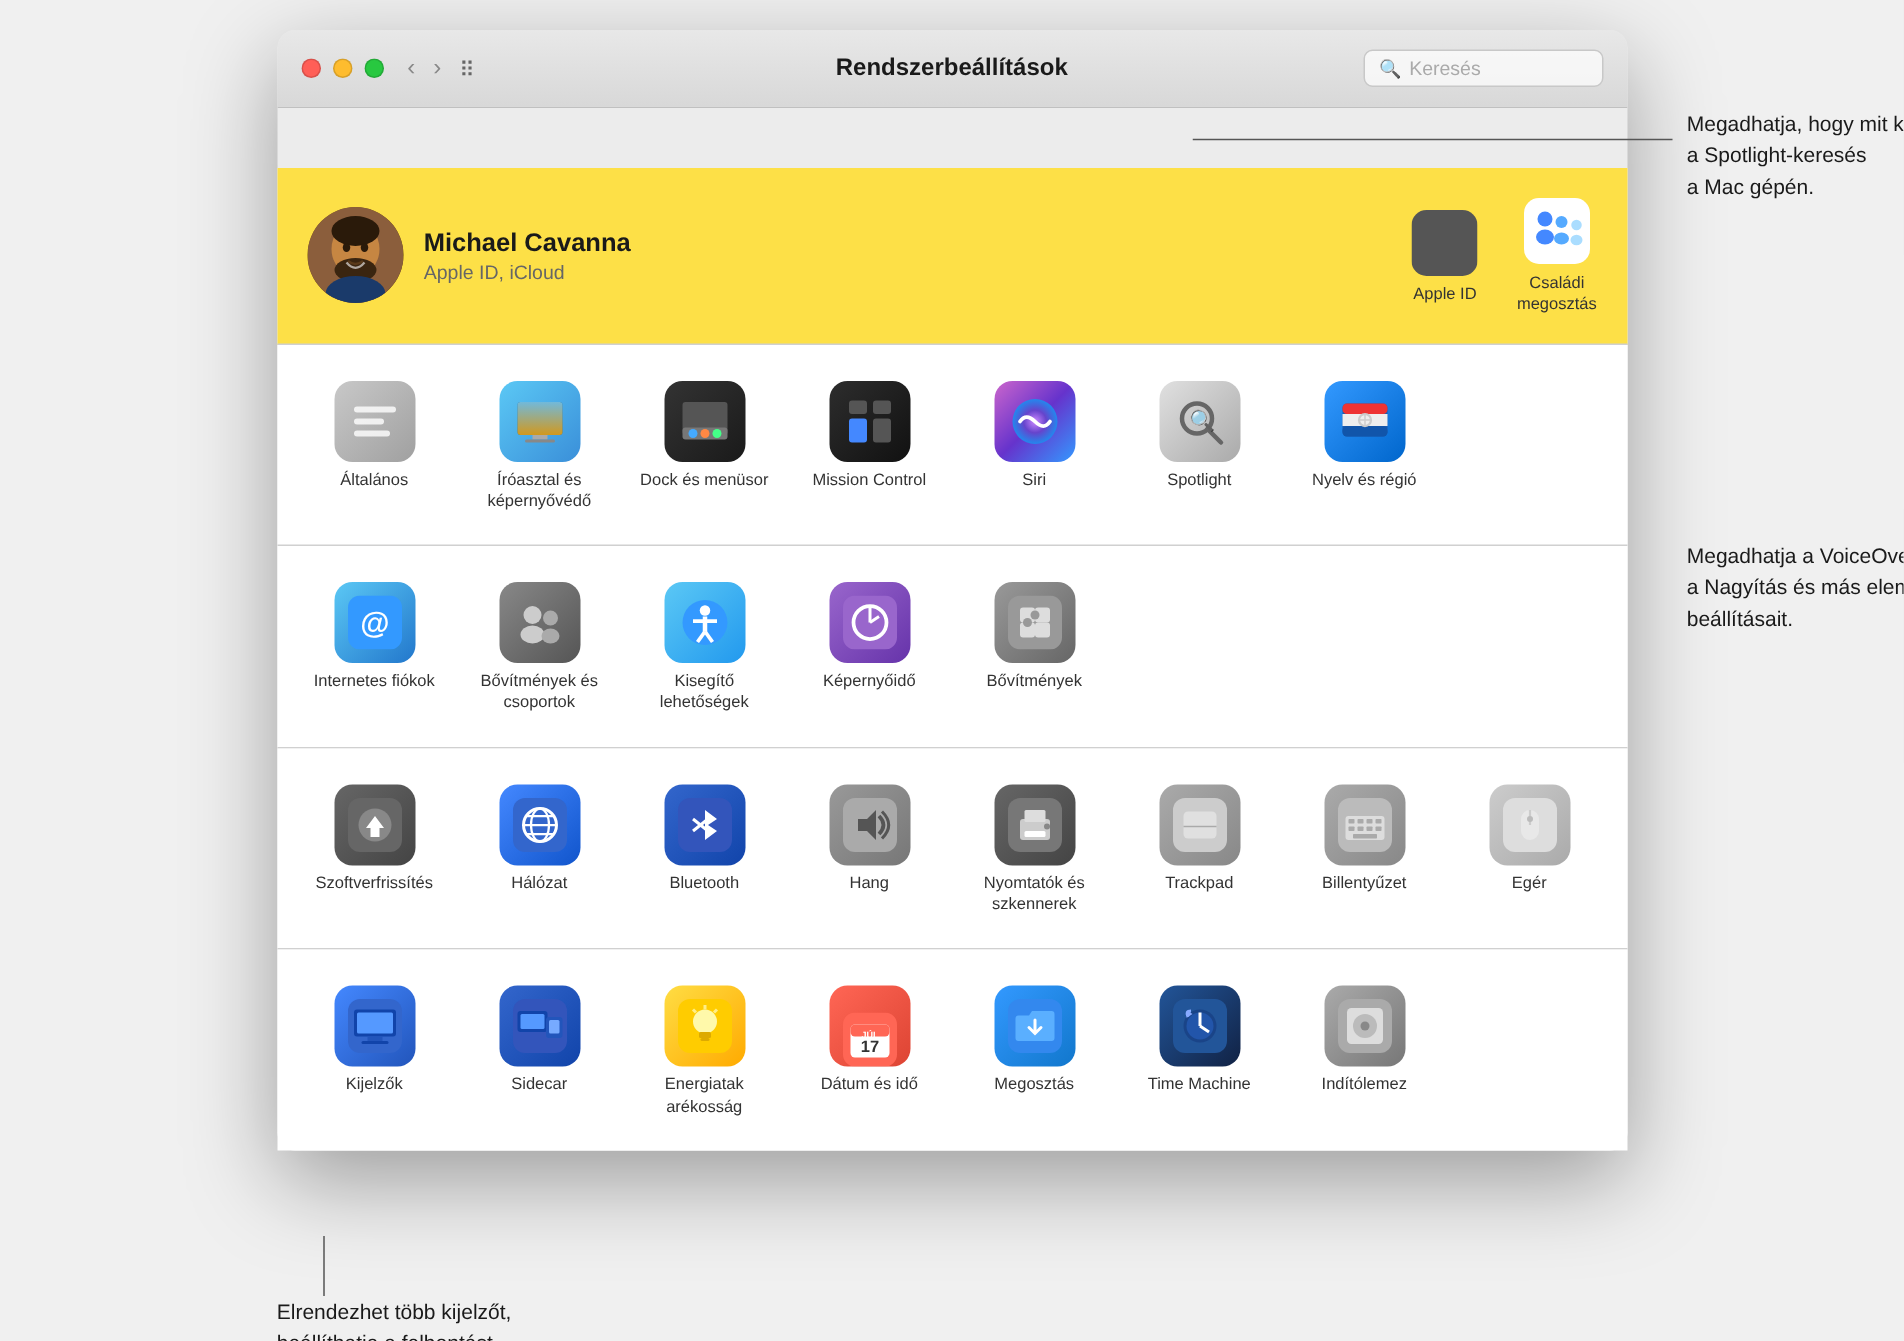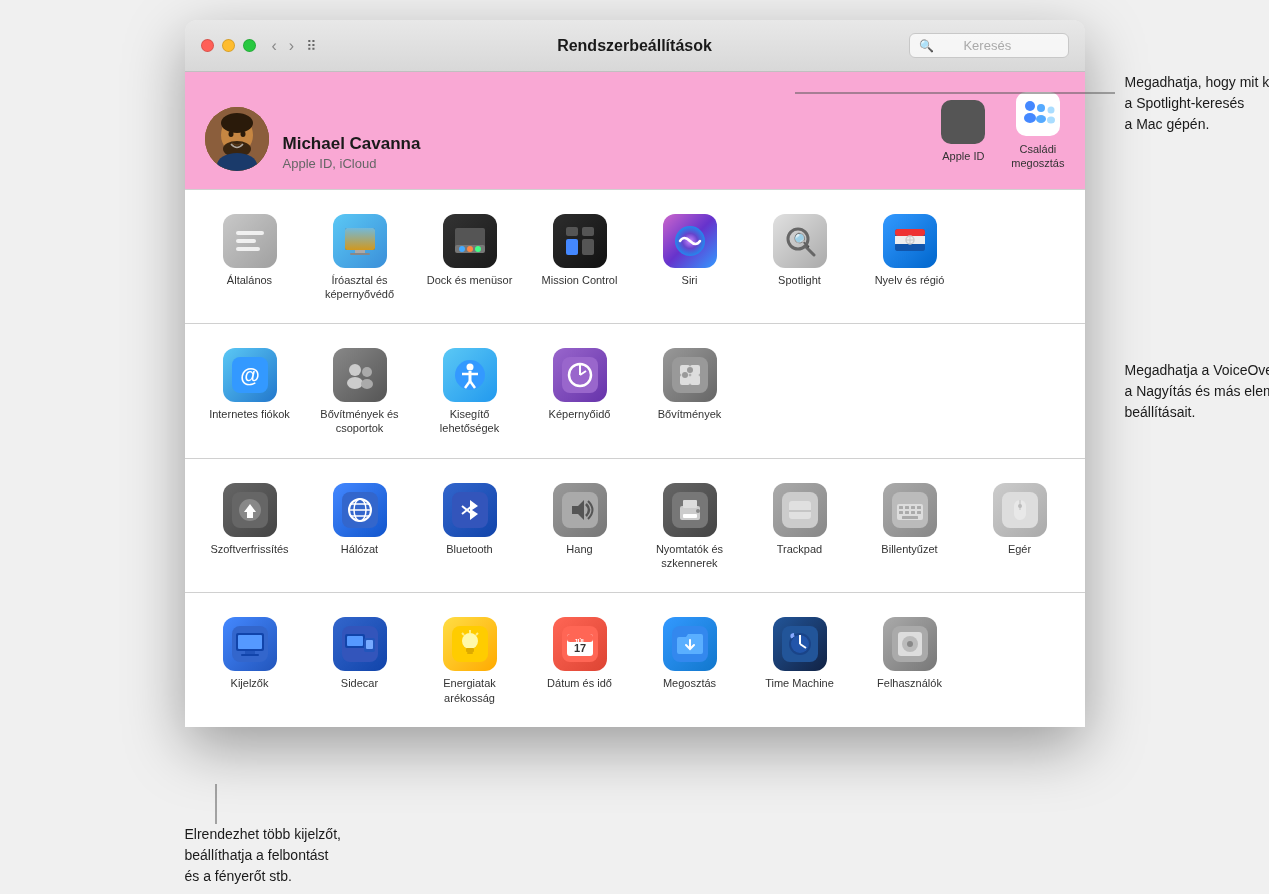--- a/index.html
+++ b/index.html
@@ -89,38 +89,38 @@
       border: 1px solid #c8c8c8;
       width: 160px;
     }
     .search-icon-char {
       color: #888;
       font-size: 12px;
     }
     .search-placeholder {
       color: #aaa;
       font-size: 13px;
-      margin-left: 24px;
     }
 
     
     .main-content {
       background: #ececec;
       border-radius: 0 0 12px 12px;
       padding: 0;
     }
 
     
     .user-section {
       display: flex;
-      align-items: flex-end;
+      align-items: center;
       padding: 18px 20px;
-      background: #f9a8d4;
+      background: #fde047;
       border-bottom: 1px solid #d0d0d0;
       position: relative;
+      margin-top: 40px;
     }
     .avatar {
       width: 64px;
       height: 64px;
       border-radius: 50%;
       background: linear-gradient(135deg, #8B6914, #4a3000);
       overflow: hidden;
       flex-shrink: 0;
       position: relative;
     }
@@ -227,21 +227,21 @@
     .icon-network { background: linear-gradient(135deg, #4488ff, #1155cc); }
     .icon-bluetooth { background: linear-gradient(135deg, #3366cc, #1144aa); }
     .icon-sound { background: linear-gradient(135deg, #999, #777); }
     .icon-printers { background: linear-gradient(135deg, #666, #444); }
     .icon-keyboard { background: linear-gradient(135deg, #aaa, #888); }
     .icon-trackpad { background: linear-gradient(135deg, #aaa, #888); }
     .icon-mouse { background: linear-gradient(135deg, #ccc, #aaa); }
     .icon-displays { background: linear-gradient(135deg, #4488ff, #2255bb); }
     .icon-sidecar { background: linear-gradient(135deg, #3366cc, #1144aa); }
     .icon-energy { background: linear-gradient(135deg, #ffdd44, #ffaa00); }
-    .icon-datetime { background: linear-gradient(135deg, #ff6655, #dd4433); }
+    .icon-datetime { background: linear-gradient(135deg, #ff6655, #dd4433); align-items: flex-end; }
     .icon-sharing { background: linear-gradient(135deg, #3399ff, #1177cc); }
     .icon-timemachine { background: linear-gradient(135deg, #225599, #112244); }
     .icon-startup { background: linear-gradient(135deg, #aaa, #777); }
 
     .window-wrapper {
       position: relative;
       display: inline-block;
     }
   </style>
 </head>
@@ -694,21 +694,21 @@
 
           <div class="icon-item">
             <div class="icon-box icon-startup">
               <svg width="36" height="36" viewBox="0 0 36 36">
                 <rect width="36" height="36" rx="8" fill="#aaa"></rect>
                 <rect x="6" y="6" width="24" height="24" rx="3" fill="#ddd"></rect>
                 <circle cx="18" cy="18" r="8" fill="#bbb"></circle>
                 <circle cx="18" cy="18" r="3" fill="#888"></circle>
               </svg>
             </div>
-            <span class="icon-label">Felhasználók</span>
+            <span class="icon-label">Indítólemez</span>
           </div>
         </div>
       </div>
 
     </div>
   </div>
 
   <div style="position:absolute; top: 52px; right: -370px; width: 330px;">
     <div style="position:relative;">
       <svg style="position:absolute; left:-330px; top:20px;" width="330" height="2">

